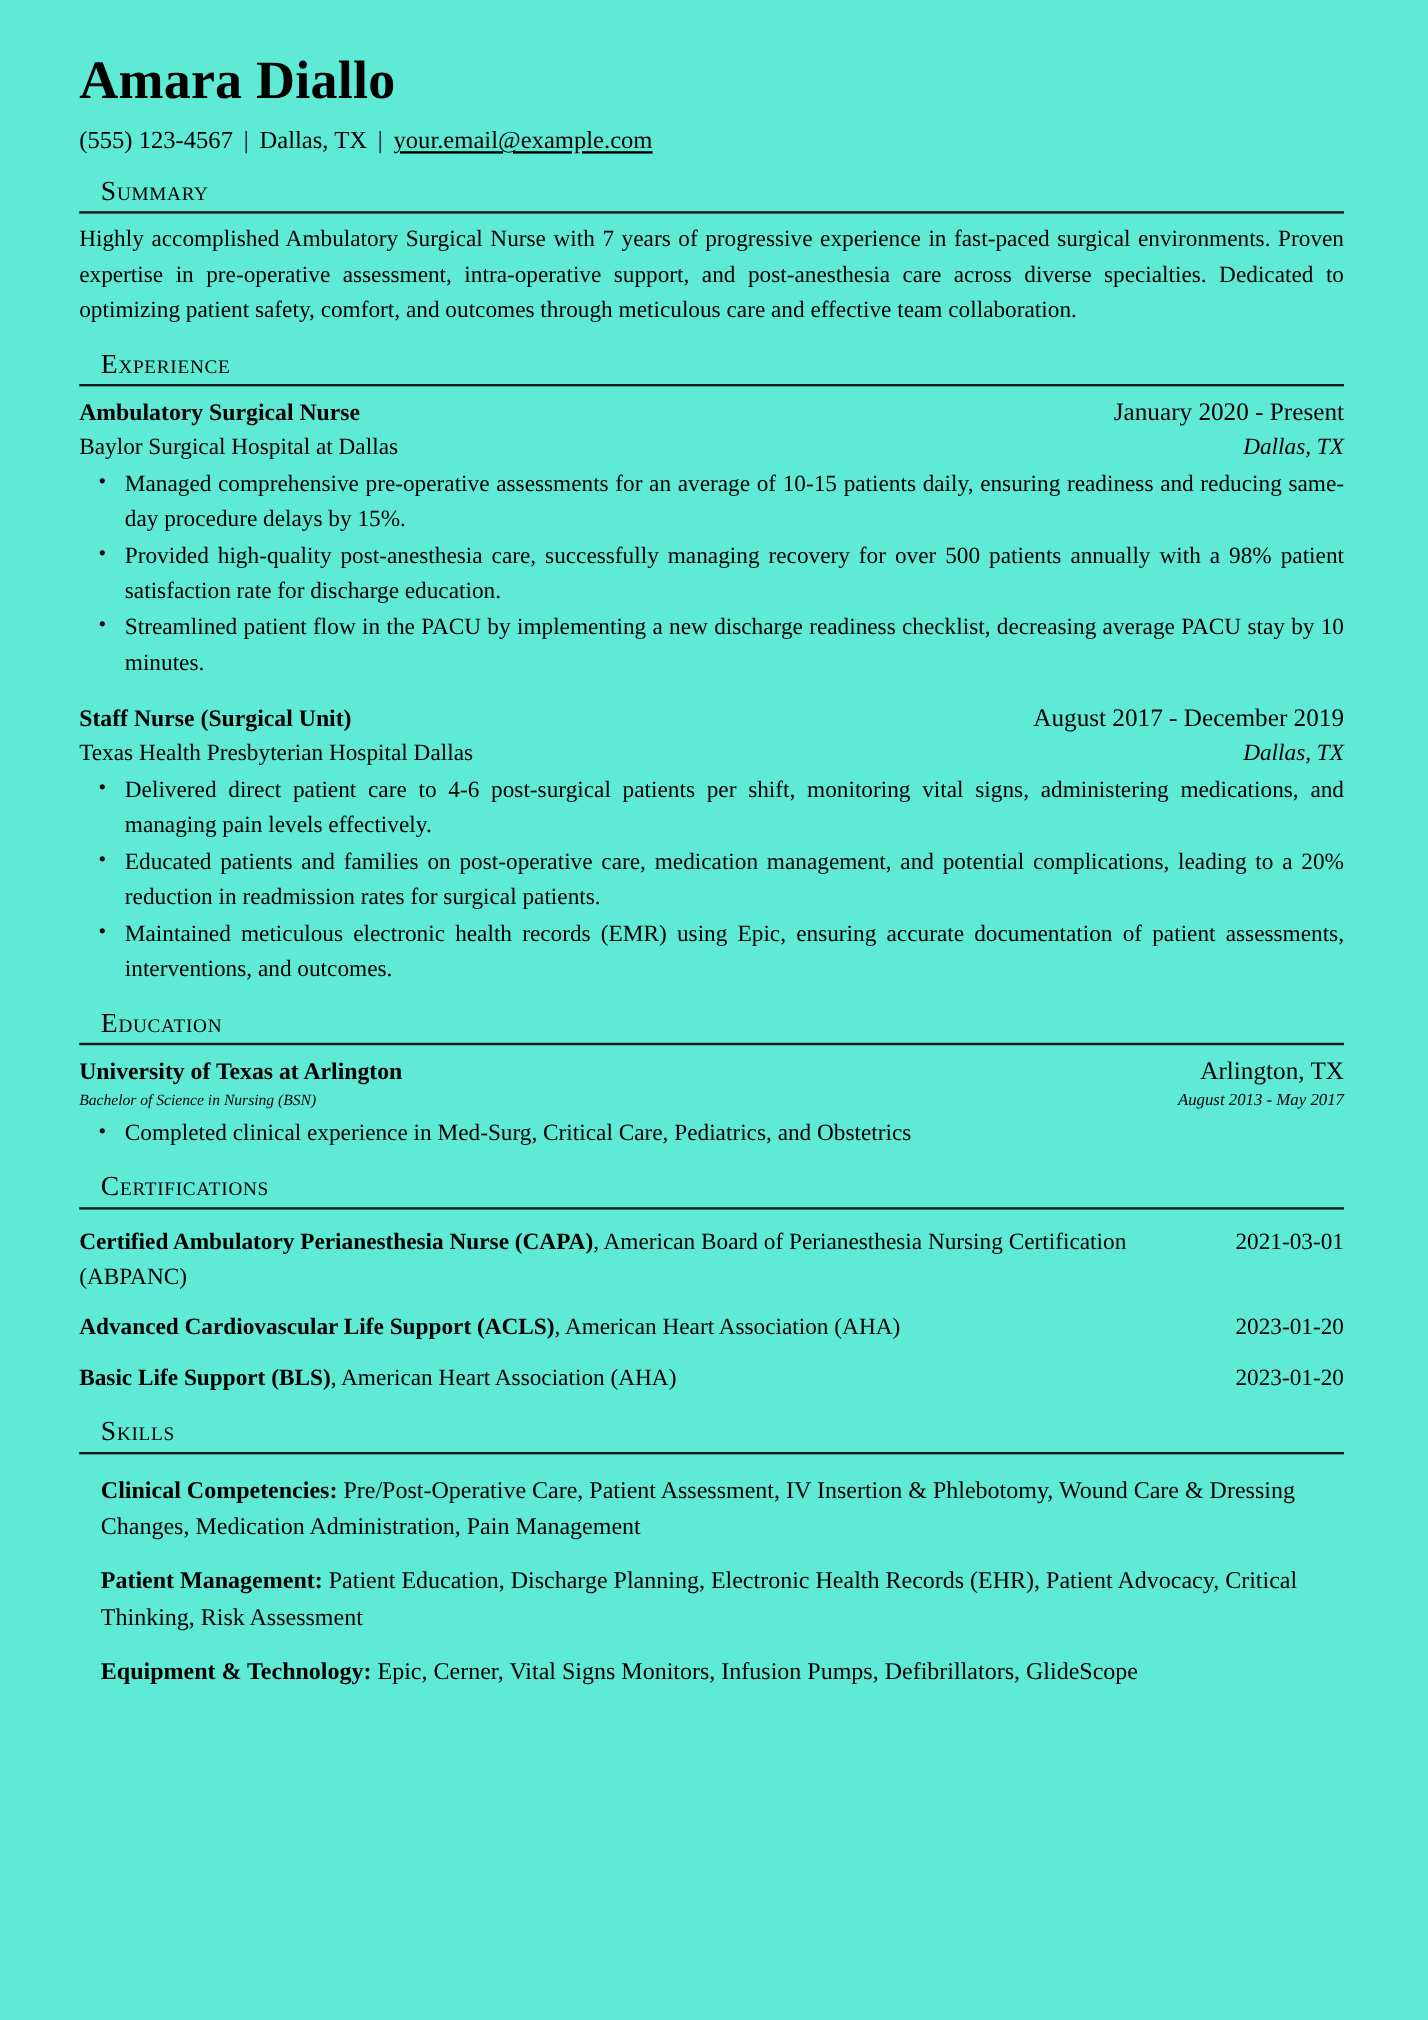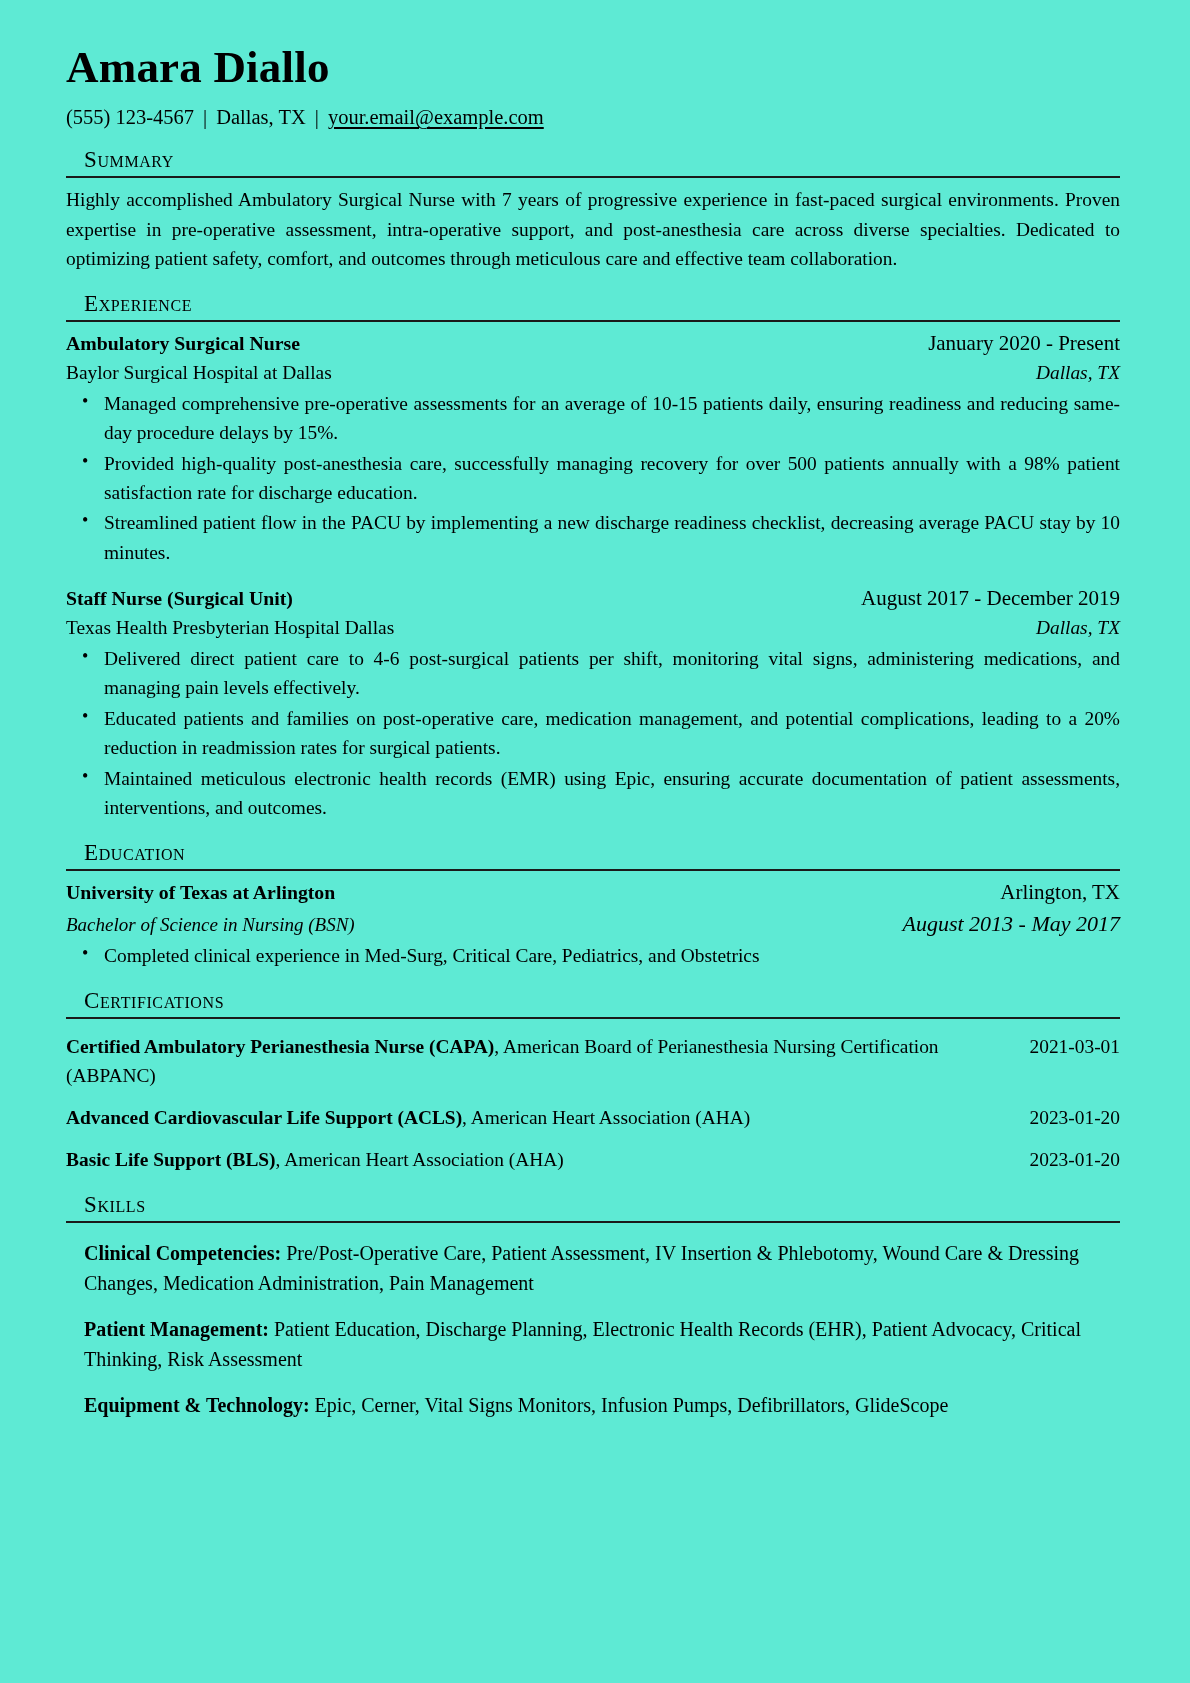--- a/index.html
+++ b/index.html
@@ -107,25 +107,25 @@
   .entry-org {
     font-size: 19.4px;
   }
   .entry-loc {
     font-size: 19.4px;
     font-style: italic;
     white-space: nowrap;
     padding-left: 16px;
   }
   .entry-degree {
-    font-size: 19px;
+    font-size: 13px;
     font-style: italic;
   }
   .entry-date-it {
-    font-size: 22px;
+    font-size: 14px;
     font-style: italic;
     white-space: nowrap;
     padding-left: 16px;
   }
 
   ul.bullets {
     list-style: none;
     margin: 2px 0 0 0;
     padding: 0;
   }

